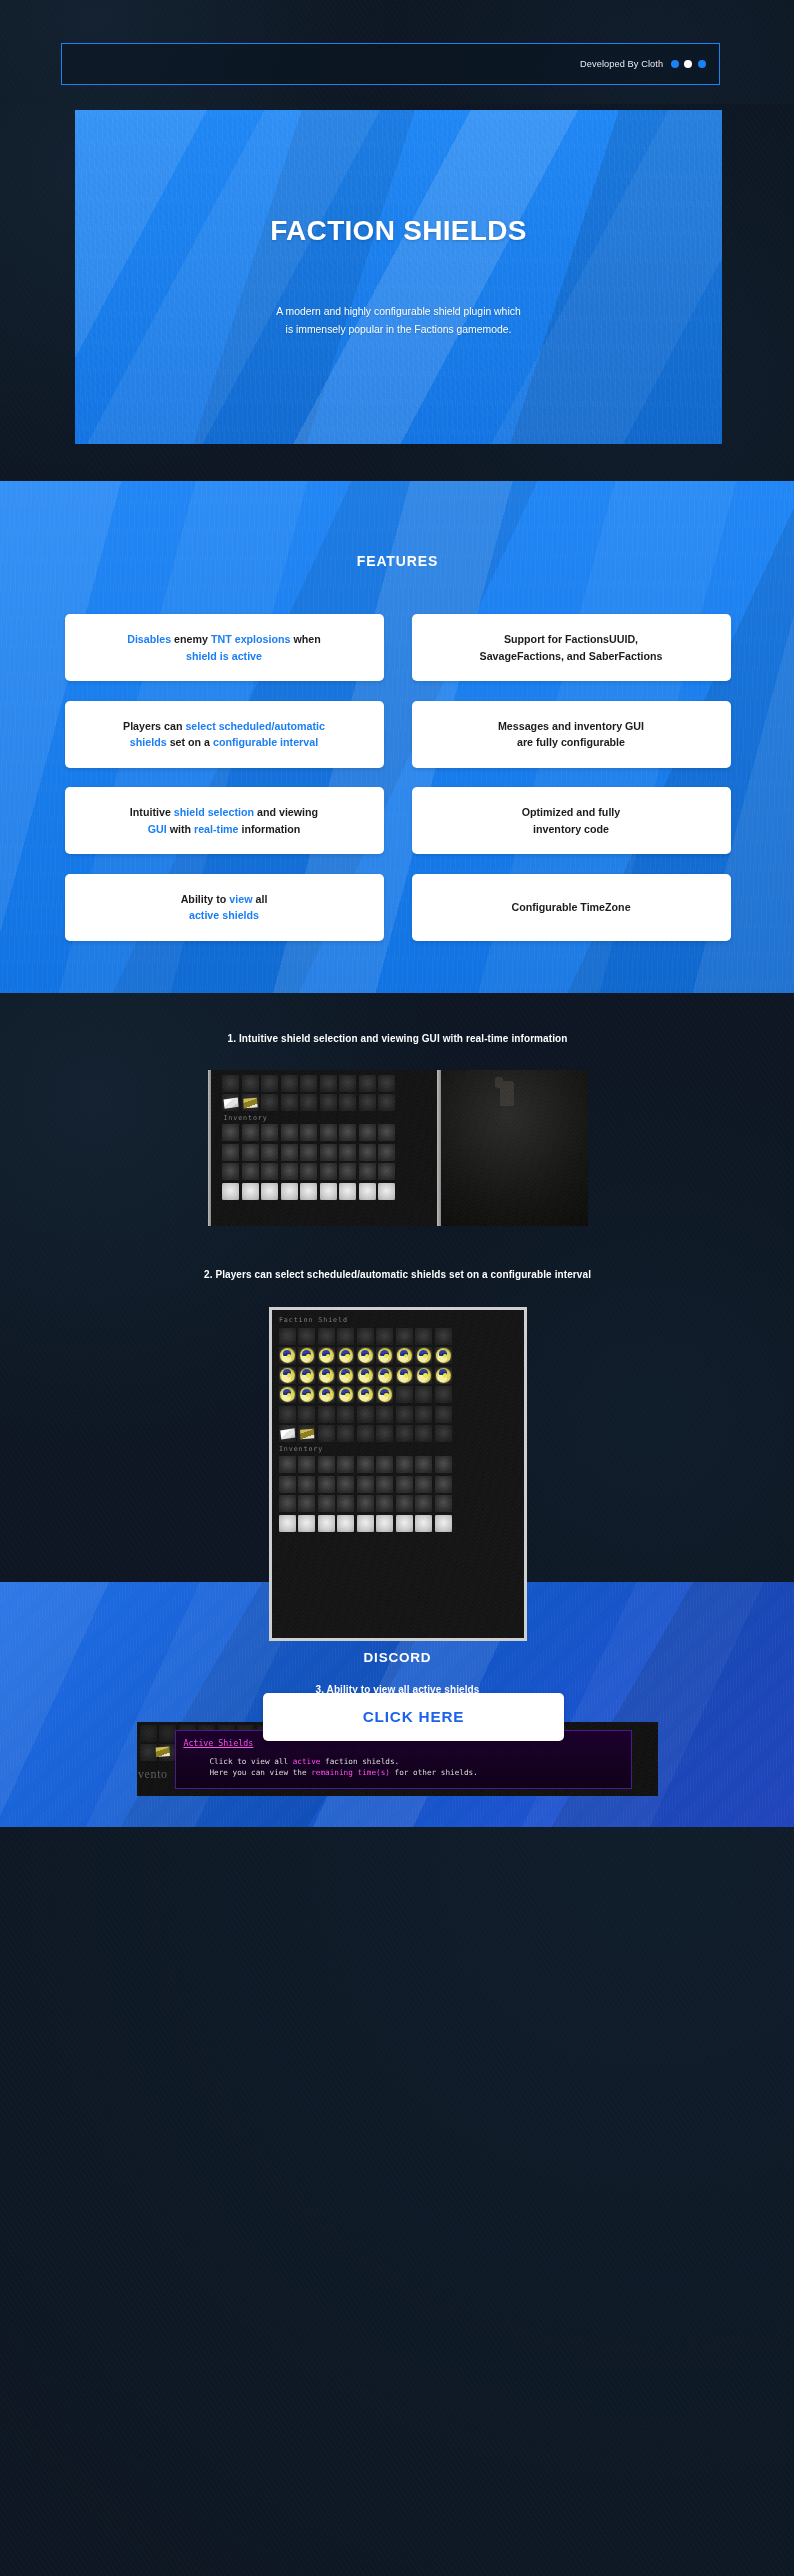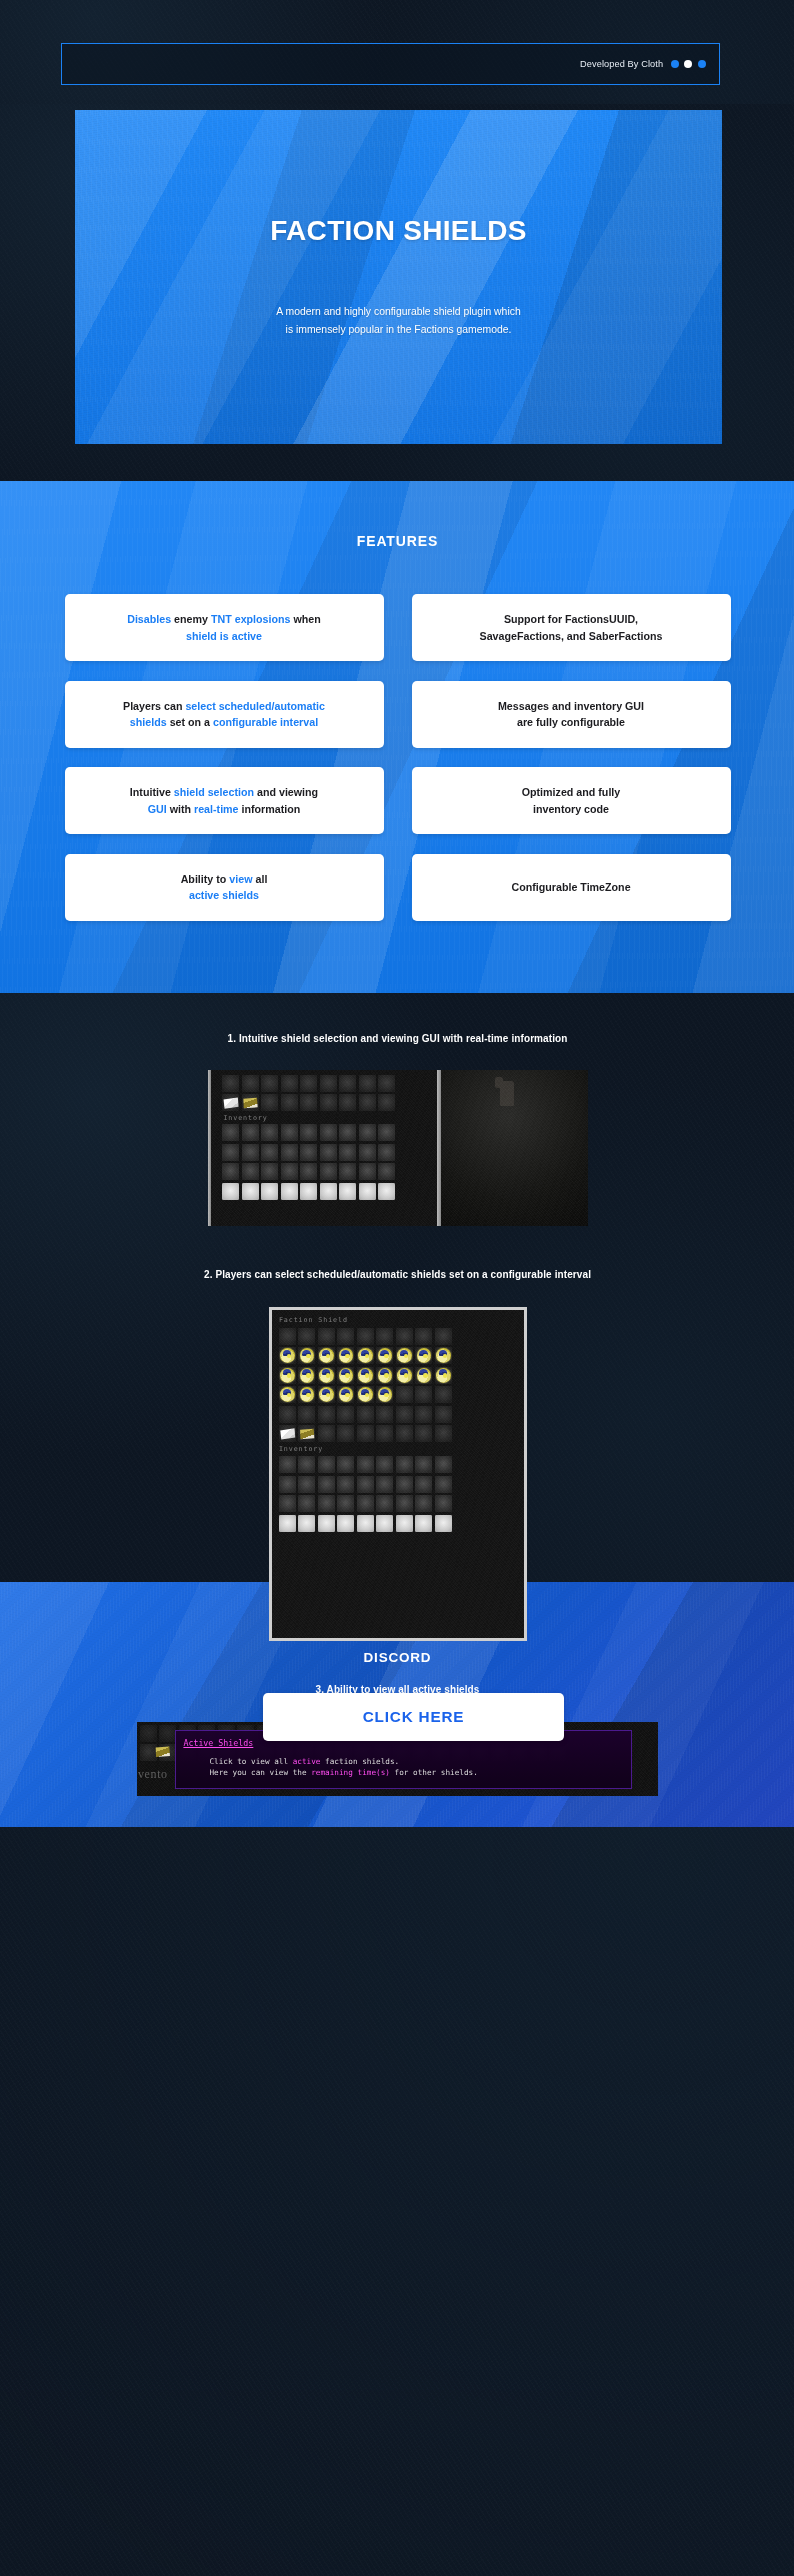--- a/index.html
+++ b/index.html
@@ -129,21 +129,21 @@
     pointer-events:none;
   }
   .features-title {
     position: relative;
     z-index: 2;
     text-align: center;
     color: #fff;
     font-size: 14px;
     font-weight: bold;
     letter-spacing: 0.9px;
-    padding-top: 52px;
+    padding-top: 72px;
   }
   .feature-grid {
     position: relative;
     z-index: 2;
     display: grid;
     grid-template-columns: 319px 319px;
     column-gap: 28px;
     justify-content: center;
     padding-top: 45px;
   }

